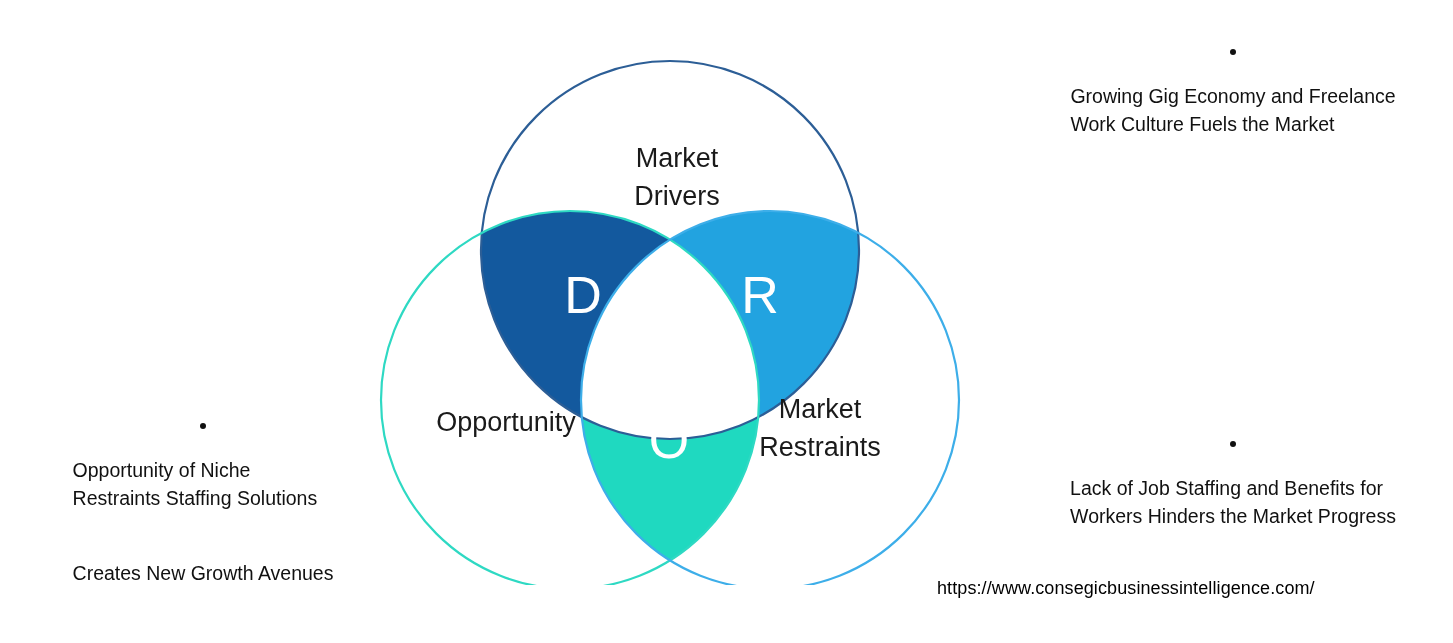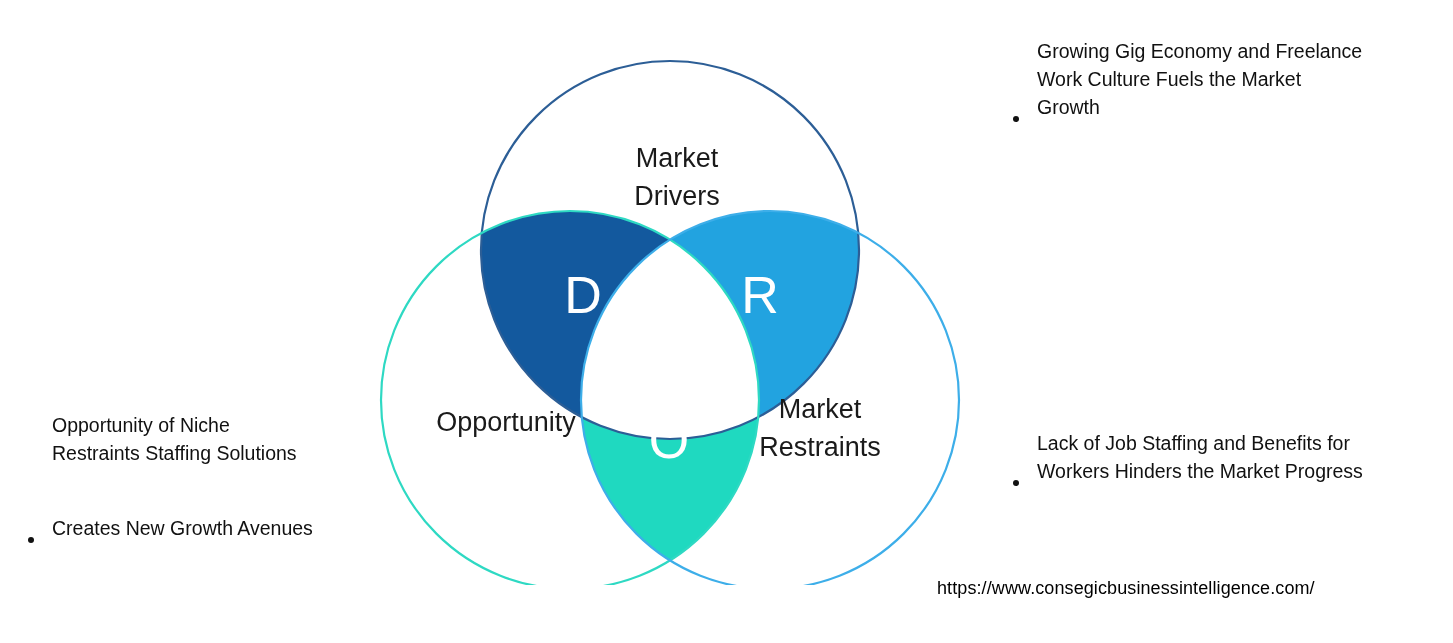--- a/index.html
+++ b/index.html
@@ -43,22 +43,23 @@
     font-family: "Liberation Sans", sans-serif;
     font-size: 27px;
     font-weight: 400;
     text-anchor: middle;
   }
 
   
   .callout {
     position: absolute;
     display: flex;
-    align-items: flex-end;
-    gap: 18px;
+    align-items: center;
+    gap: 28px;
+    flex-direction: column;
   }
   .callout-bullet {
     flex: 0 0 auto;
     width: 6px;
     height: 6px;
     border-radius: 50%;
     background: #111111;
     margin-top: 11px;
   }
   .callout-text {
@@ -153,21 +154,20 @@
       <text class="region-label" x="450" y="416">Restraints</text>
     </g>
   </svg>
 </div>
 
 <div class="callout" id="callout-driver">
   <span class="callout-bullet"></span>
   <div class="callout-text">
     <span style="display: block;">Growing Gig Economy and Freelance</span>
     <span style="display: block;">Work Culture Fuels the Market</span>
-    <span style="display: block;">Growth</span>
   </div>
 </div>
 
 <div class="callout" id="callout-restraint">
   <span class="callout-bullet"></span>
   <div class="callout-text">
     <span style="display: block;">Lack of Job Staffing and Benefits for</span>
     <span style="display: block;">Workers Hinders the Market Progress</span>
   </div>
 </div>

